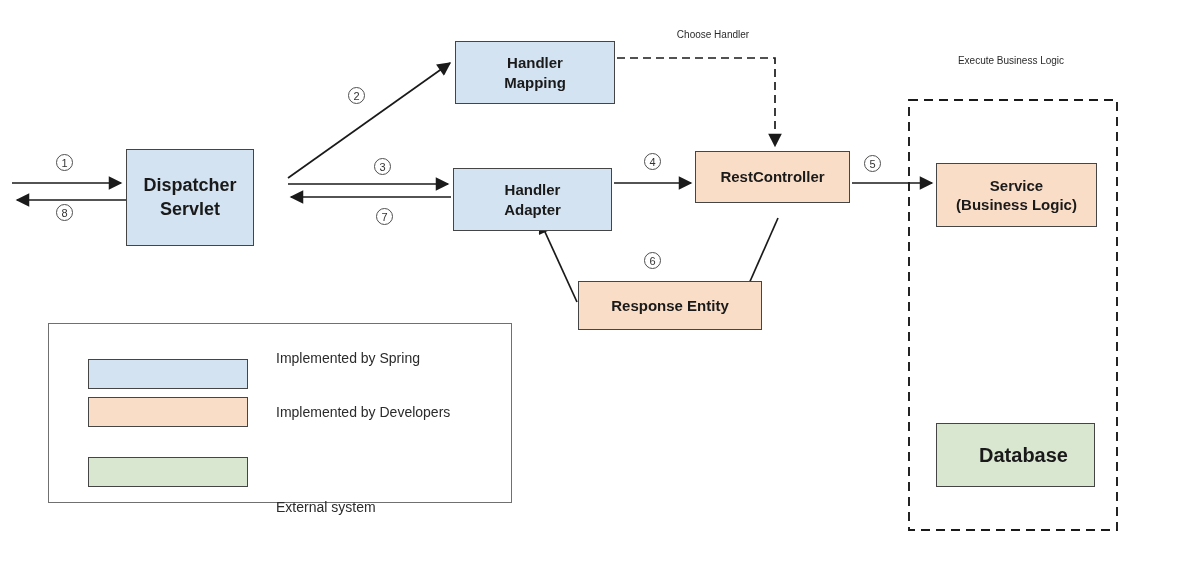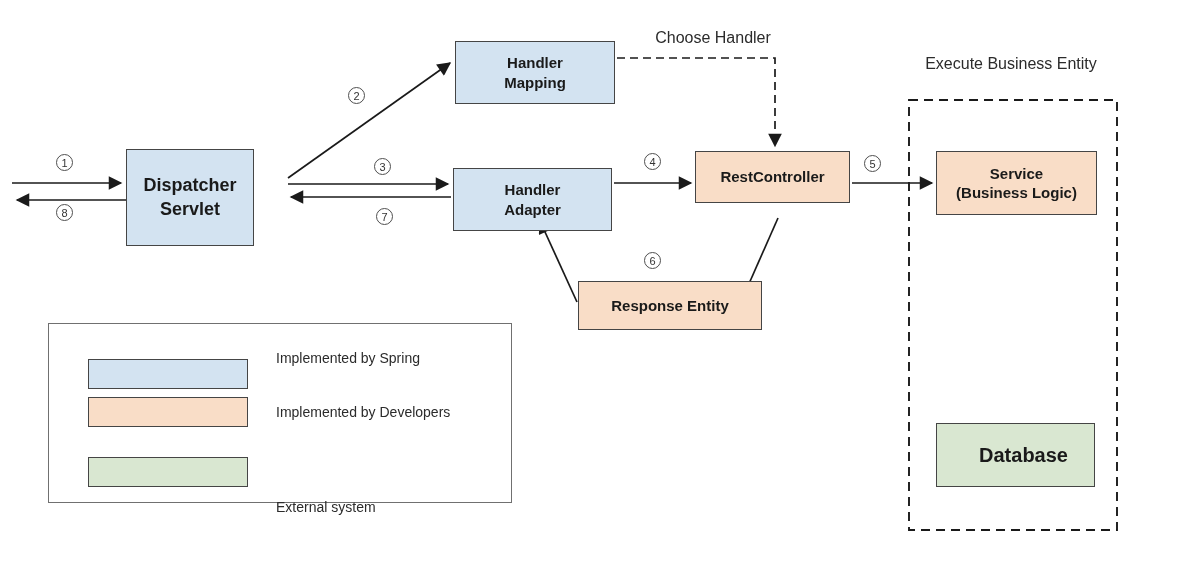--- a/index.html
+++ b/index.html
@@ -22,21 +22,21 @@
     color:var(--text,#1a1a1a);
     white-space:pre-line;
     line-height:1.3;
     font-size:15px;
   }
   .spring{background:var(--spring-blue,#d3e3f1);margin-top:16px;}
   .developer{background:var(--developer-peach,#f9ddc7);}
   .external{background:var(--external-green,#d9e7d1);}
   .annotation{
     position:absolute;z-index:2;
-    color:#2b2b2b;font-size:16px;text-align:center;
+    color:#2b2b2b;font-size:10px;text-align:center;
   }
   .step{
     position:absolute;z-index:3;
     width:17px;height:17px;
     border:1.2px solid #4f4f4f;border-radius:50%;
     background:#ffffff;
     display:flex;align-items:center;justify-content:center;
     font-size:11px;color:#333333;
     box-sizing:border-box;
   }
@@ -87,29 +87,29 @@
   <div class="node spring" style="left:455px;top:25px;width:160px;height:63px;">Handler
 Mapping</div>
 
   <div class="node spring" style="left:453px;top:152px;width:159px;height:63px;">Handler
 Adapter</div>
 
   <div class="node developer" style="left:695px;top:151px;width:155px;height:52px;">RestController</div>
 
   <div class="node developer" style="left:578px;top:281px;width:184px;height:49px;">Response Entity</div>
 
-  <div class="node developer" style="left:936px;top:151px;width:161px;height:64px;">Service
+  <div class="node developer" style="left:936px;top:163px;width:161px;height:64px;">Service
 (Business Logic)</div>
 
 
   <div class="node external" style="left:936px;top:423px;width:159px;height:64px;font-size:20px;padding-left:16px;">Database</div>
 
   <div class="annotation" style="left:613px;top:29px;width:200px;">Choose Handler</div>
 
-  <div class="annotation" style="left:911px;top:55px;width:200px;">Execute Business Entity</div>
+  <div class="annotation" style="left:911px;top:55px;width:200px;">Execute Business Logic</div>
 
   <div class="step" style="left:56px;top:154px;">1</div>
   <div class="step" style="left:348px;top:87px;">2</div>
   <div class="step" style="left:374px;top:158px;">3</div>
   <div class="step" style="left:644px;top:153px;">4</div>
   <div class="step" style="left:864px;top:155px;">5</div>
   <div class="step" style="left:644px;top:252px;">6</div>
   <div class="step" style="left:376px;top:208px;">7</div>
   <div class="step" style="left:56px;top:204px;">8</div>
 

